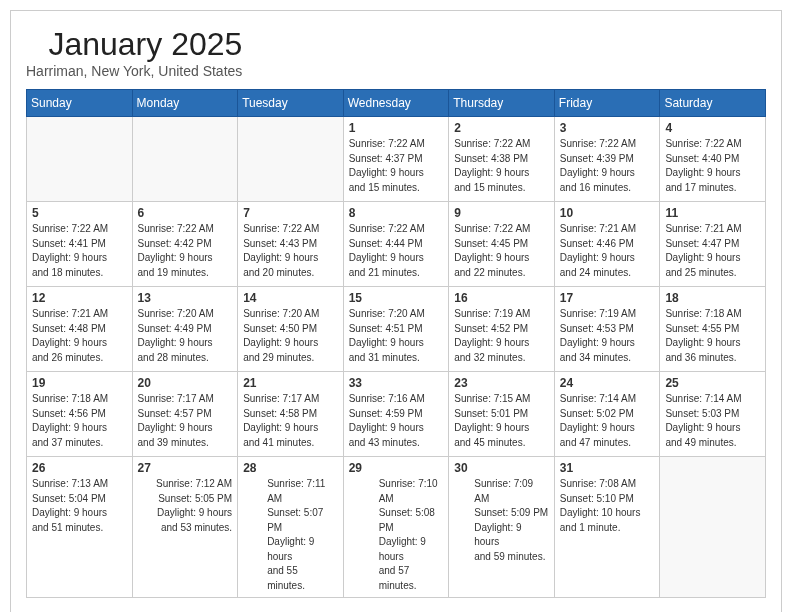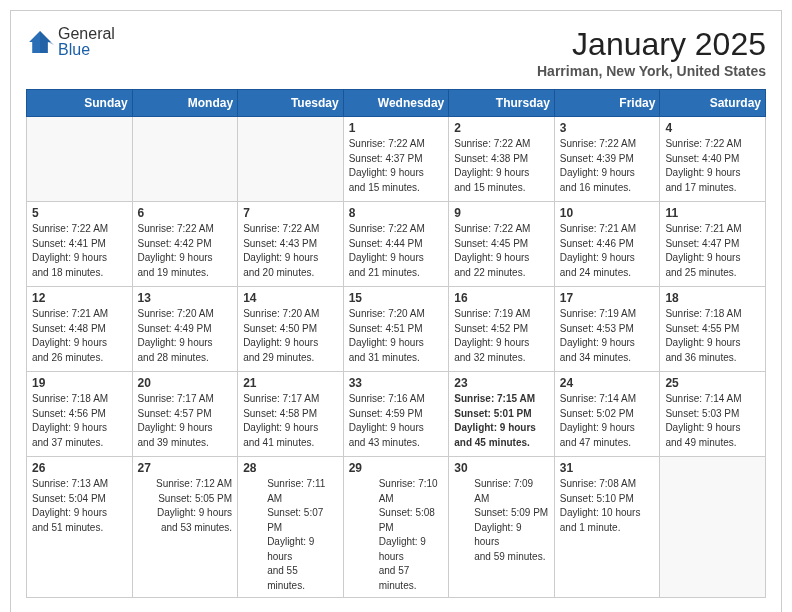--- a/index.html
+++ b/index.html
@@ -36,34 +36,33 @@
       text-align: right;
     }
     .month-title {
       font-size: 32px;
       font-weight: normal;
       color: #222;
     }
     .location {
       font-size: 14px;
       color: #555;
-      font-weight: bold;
     }
     table {
       width: 100%;
       border-collapse: collapse;
       table-layout: fixed;
     }
     th {
       background-color: #2a6eb5;
       color: #fff;
       font-size: 12px;
-      font-weight: bold;
+      font-weight: normal;
       padding: 6px 4px;
-      text-align: right;
+      text-align: left;
       border: 1px solid #1a5598;
     }
     td {
       border: 1px solid #ccc;
       vertical-align: top;
       padding: 4px 5px;
       font-size: 10.5px;
       color: #333;
       height: 85px;
       background: #fff;
@@ -83,33 +82,20 @@
     }
     tr:nth-child(odd) td:not(.empty) {
       background: #fff;
     }
   </style>
 </head>
 <body>
 
 <div class="page">
   <div class="header">
-    <div class="logo">
-      <svg class="logo-icon" viewBox="0 0 36 36">
-        <rect width="36" height="36" fill="none"></rect>
-        <polygon points="18,4 32,18 28,18 28,32 8,32 8,18 4,18" fill="#2a6eb5"></polygon>
-        <polygon points="18,4 36,22 28,18 28,32 18,32" fill="#1a5598" opacity="0.5"></polygon>
-      </svg>
-      <div>
-        <div style="line-height:1">
-          <span class="logo-general">General</span><br>
-          <span class="logo-blue">Blue</span>
-        </div>
-      </div>
-    </div>
     <div class="title-block">
       <div class="month-title">January 2025</div>
       <div class="location">Harriman, New York, United States</div>
     </div>
   </div>
 
   <table>
     <thead>
       <tr>
       <th>Sunday</th>
@@ -281,21 +267,21 @@
           </td>
           <td>
             <div class="day-number">33</div>
             <div class="day-info" style="white-space: pre-line;">Sunrise: 7:16 AM
 Sunset: 4:59 PM
 Daylight: 9 hours
 and 43 minutes.</div>
           </td>
           <td>
             <div class="day-number">23</div>
-            <div class="day-info" style="white-space: pre-line; font-weight: bold;">Sunrise: 7:15 AM
+            <div class="day-info" style="white-space: pre-line;">Sunrise: 7:15 AM
 Sunset: 5:01 PM
 Daylight: 9 hours
 and 45 minutes.</div>
           </td>
           <td>
             <div class="day-number">24</div>
             <div class="day-info" style="white-space: pre-line;">Sunrise: 7:14 AM
 Sunset: 5:02 PM
 Daylight: 9 hours
 and 47 minutes.</div>

